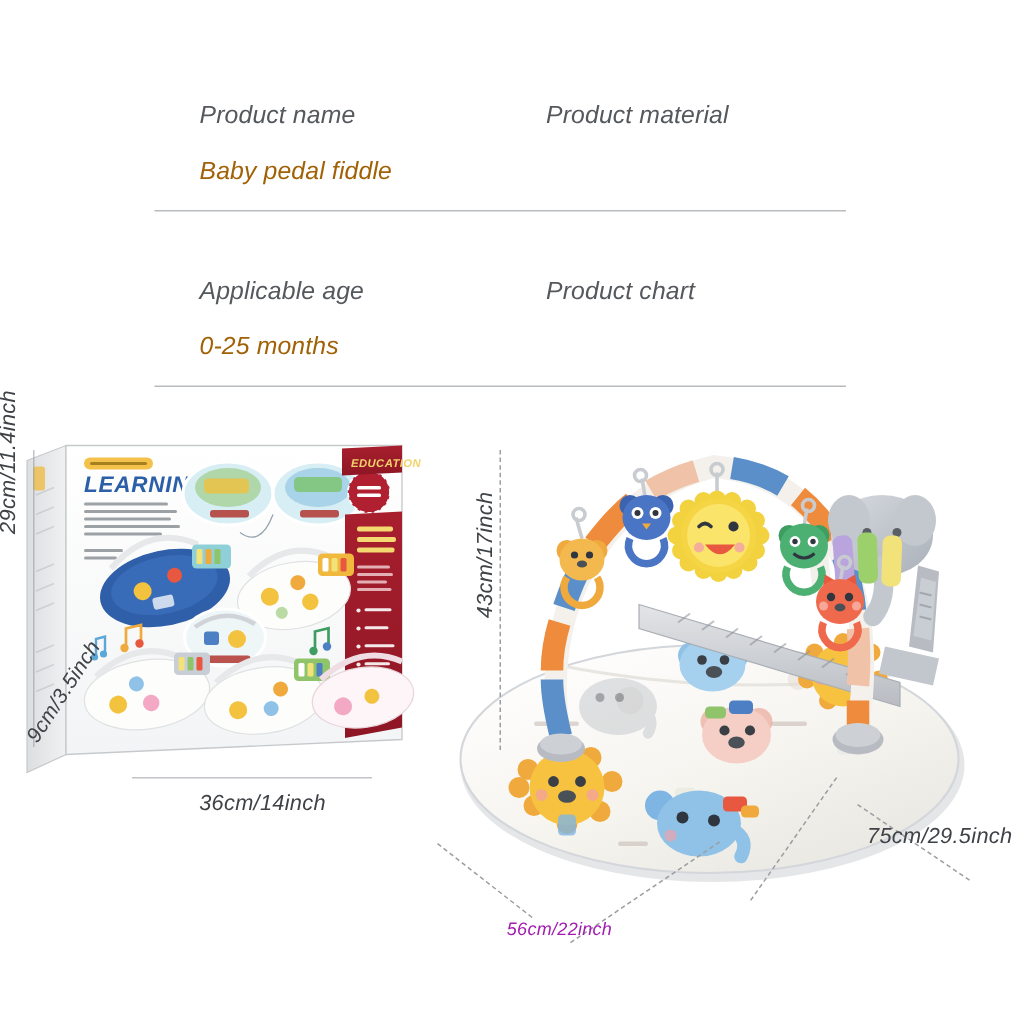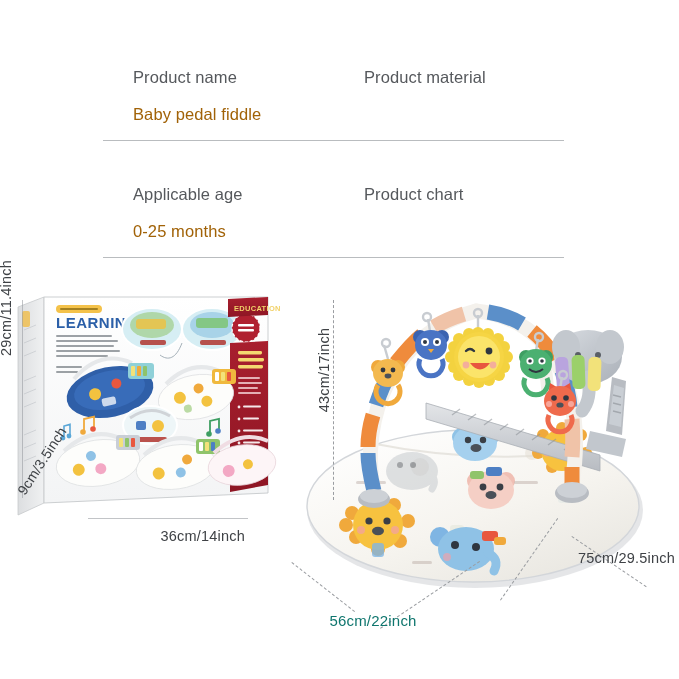--- a/index.html
+++ b/index.html
@@ -1,21 +1,21 @@
 <!DOCTYPE html>
 <html><head>
 <meta charset="utf-8">
 <style>
   html,body{margin:0;padding:0;}
   body{
     width:679px;height:679px;background:#ffffff;
     font-family:"Liberation Sans", sans-serif;
     overflow:hidden;position:relative;
   }
-  #stage{position:absolute;inset:0;width:679px;height:530px;}
+  #stage{position:absolute;inset:0;width:679px;height:530px;font-style:italic;}
 
   
   .spec{position:absolute;left:103px;top:55px;width:462px;}
   .spec-row{display:flex;position:relative;}
   .spec-cell{width:231px;box-sizing:border-box;padding-left:30px;}
   .spec-label{font-size:16.5px;color:#55585c;letter-spacing:.1px;line-height:1;padding-top:14px;}
   .spec-value{font-size:16.5px;color:#a16207;letter-spacing:.1px;line-height:1;padding-top:20px;}
   .divider{height:1px;background:#b9bcbf;width:461px;margin-top:18px;}
   .row-gap{height:31px;}
 
@@ -26,35 +26,35 @@
     position:absolute;left:-2px;top:368px;width:120px;
     transform:rotate(-90deg);transform-origin:left top;
     font-size:14.5px;color:#3f4246;letter-spacing:.2px;text-align:center;
   }
   .dim-diag{
     position:absolute;left:14px;top:489px;
     transform:rotate(-57deg);transform-origin:left top;
     font-size:14px;color:#3f4246;letter-spacing:.2px;white-space:nowrap;
   }
   .dim-h-box{
-    position:absolute;left:105px;top:528px;width:140px;text-align:right;
+    position:absolute;left:105px;top:528px;width:140px;text-align:center;
     font-size:14.5px;color:#3f4246;letter-spacing:.2px;
   }
 
   
   .gymwrap{position:absolute;left:300px;top:285px;width:379px;height:340px;}
 
   .dim-v-gym{
     position:absolute;left:316px;top:430px;width:120px;
     transform:rotate(-90deg);transform-origin:left top;
     font-size:14.5px;color:#3f4246;letter-spacing:.2px;text-align:center;
   }
   .dim-h-gym{
     position:absolute;left:308px;top:612px;width:130px;text-align:center;
-    font-size:15px;color:#0f766e;letter-spacing:.2px;
+    font-size:12px;color:#a21caf;letter-spacing:.2px;
   }
   .dim-r-gym{
     position:absolute;left:578px;top:550px;
     font-size:14.5px;color:#3f4246;letter-spacing:.2px;white-space:nowrap;
   }
 
   .dash-v{
     position:absolute;border-left:1px dashed #9a9da1;
   }
   .dash-h{

